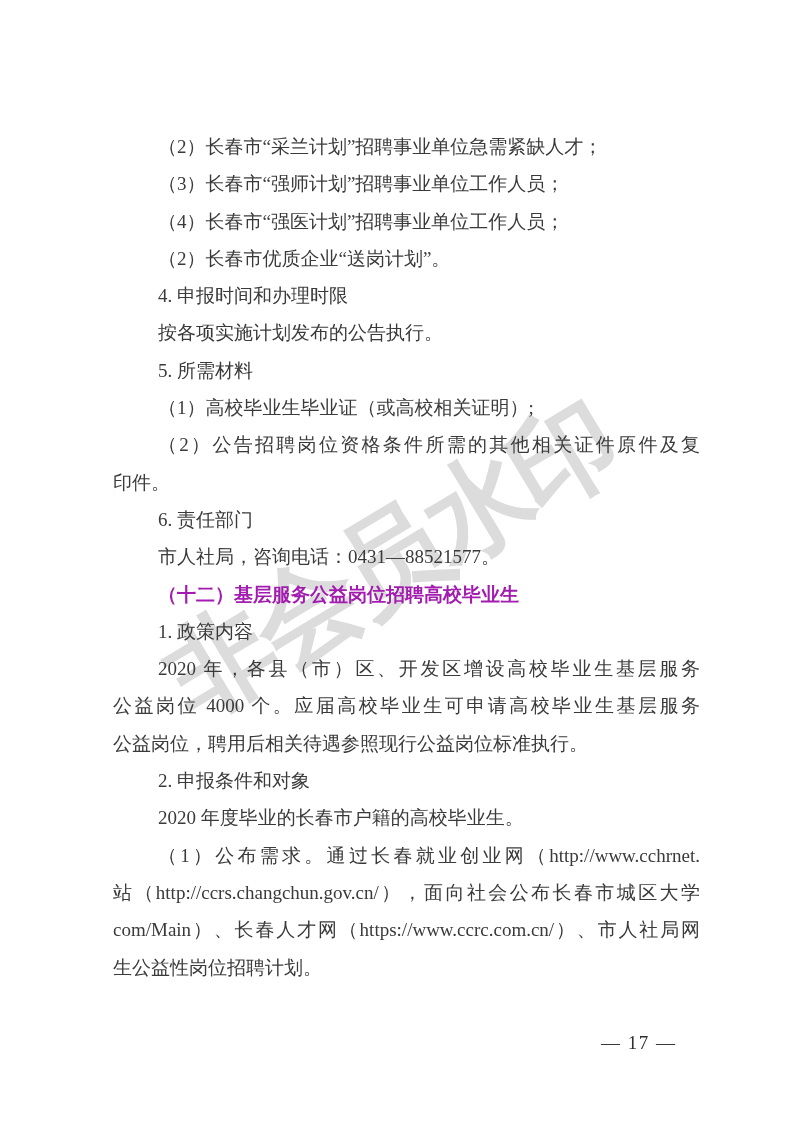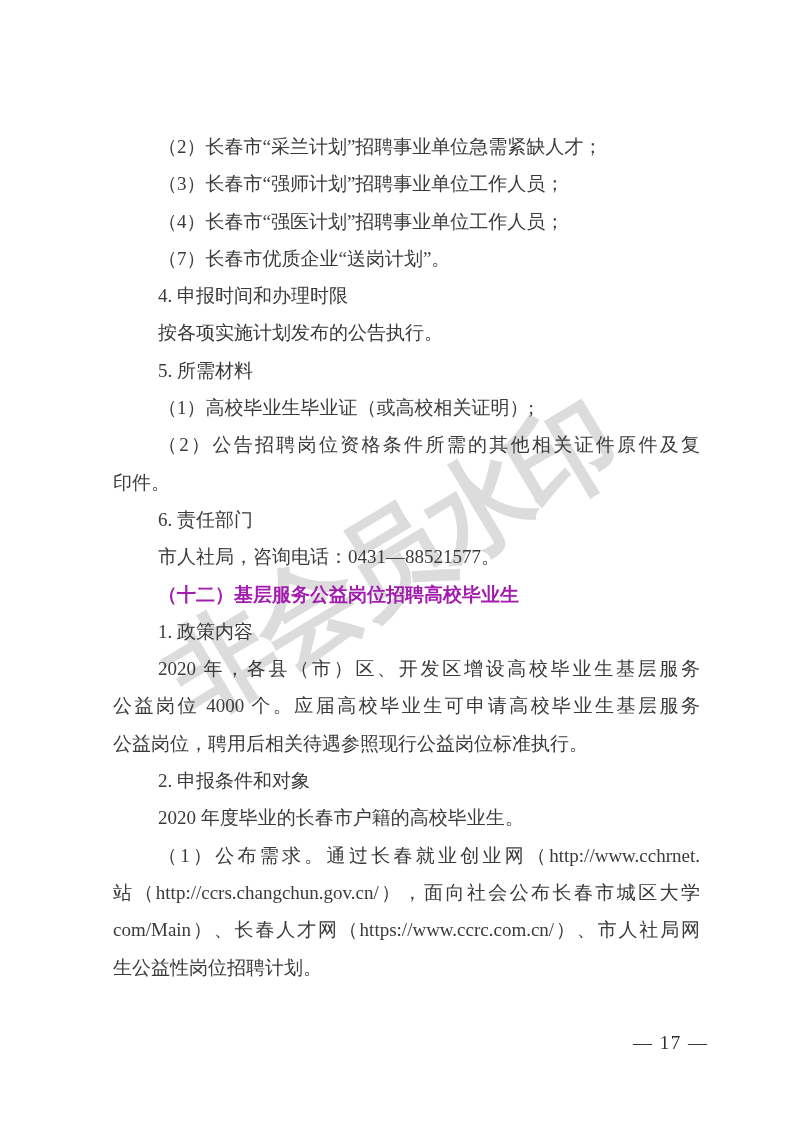--- a/index.html
+++ b/index.html
@@ -57,35 +57,34 @@
   }
   .page-number {
     position: absolute;
     left: 601px;
     top: 1032px;
     z-index: 1;
     font-size: 19px;
     letter-spacing: 1.5px;
     color: #2f2f2f;
     white-space: nowrap;
-    margin-left: 32px;
   }
 </style>
 </head>
 <body>
 
 <div class="page">
 
   <div class="watermark">非会员水印</div>
 
   <div class="content">
     <div class="line indent">（2）长春市“采兰计划”招聘事业单位急需紧缺人才；</div>
     <div class="line indent">（3）长春市“强师计划”招聘事业单位工作人员；</div>
     <div class="line indent">（4）长春市“强医计划”招聘事业单位工作人员；</div>
-    <div class="line indent">（7）长春市优质企业“送岗计划”。</div>
+    <div class="line indent">（2）长春市优质企业“送岗计划”。</div>
     <div class="line indent">4. 申报时间和办理时限</div>
     <div class="line indent">按各项实施计划发布的公告执行。</div>
     <div class="line indent">5. 所需材料</div>
     <div class="line indent">（1）高校毕业生毕业证（或高校相关证明）;</div>
     <div class="line indent fill">（2）公告招聘岗位资格条件所需的其他相关证件原件及复</div>
     <div class="line">印件。</div>
     <div class="line indent">6. 责任部门</div>
     <div class="line indent">市人社局，咨询电话：0431—88521577。</div>
     <div class="line indent bold">（十二）基层服务公益岗位招聘高校毕业生</div>
     <div class="line indent">1. 政策内容</div>

